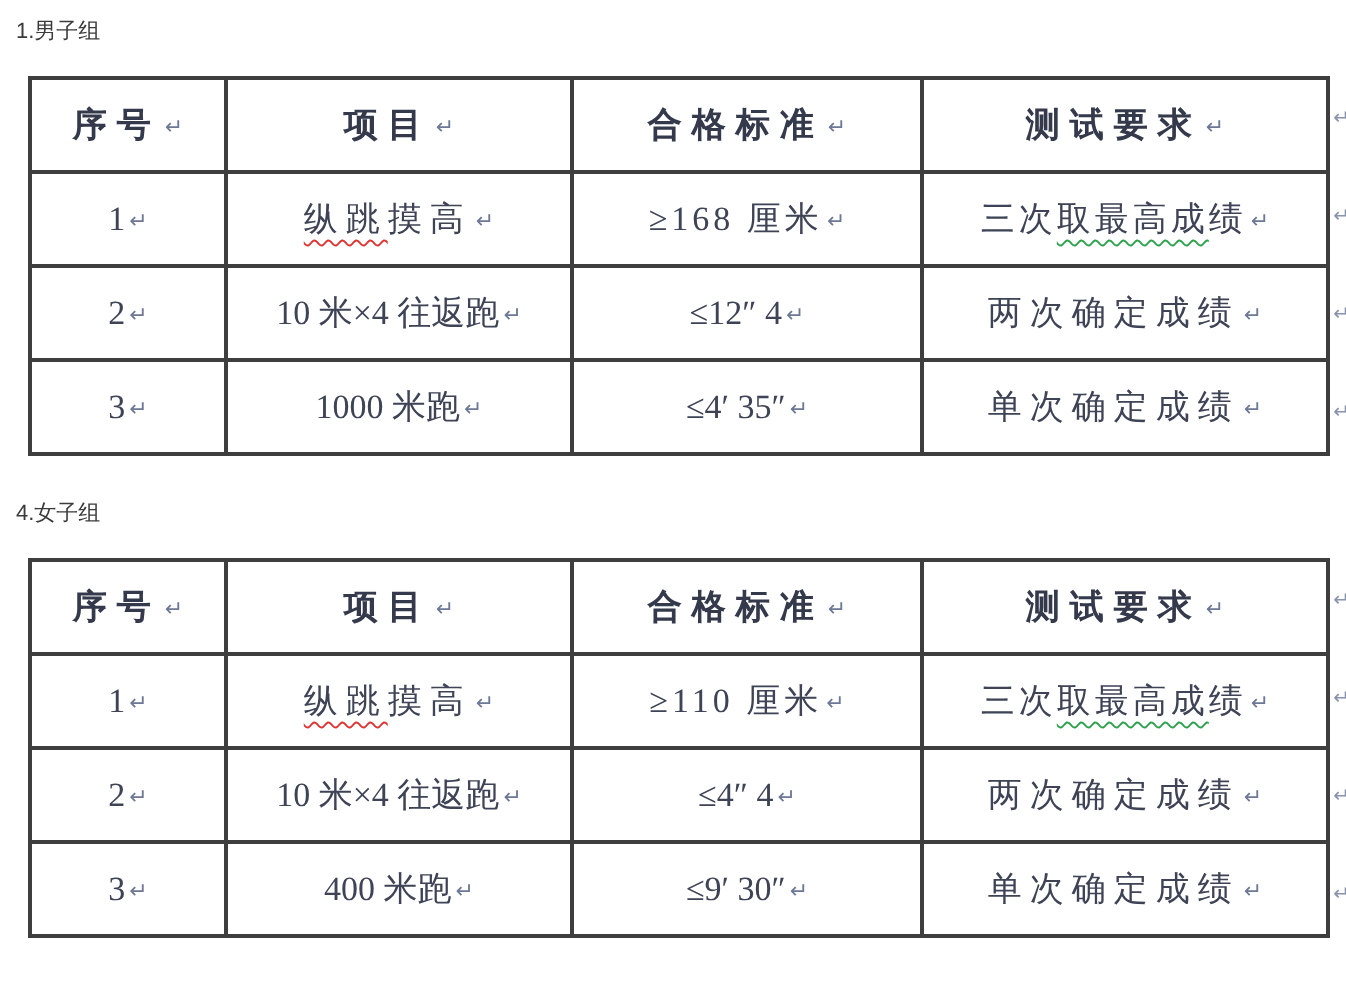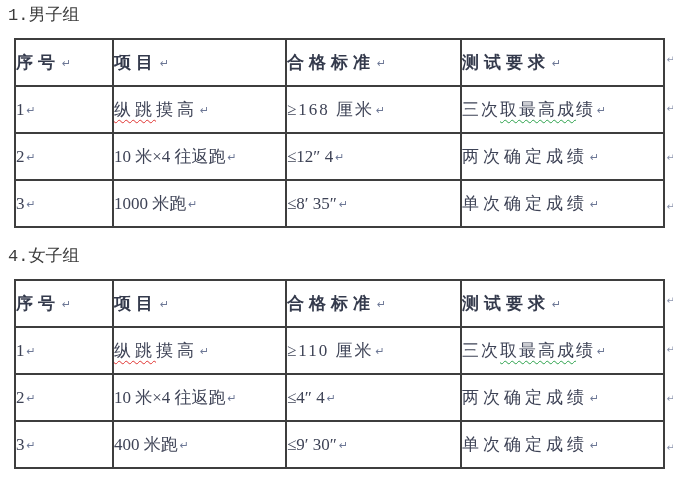--- a/index.html
+++ b/index.html
@@ -4,22 +4,22 @@
 <style>
   * { margin: 0; padding: 0; box-sizing: border-box; }
   html, body { background: #ffffff; }
   body {
     width: 673px; height: 498px;
     font-family: "Liberation Serif", "DejaVu Serif", serif;
     overflow: hidden;
   }
   .page { padding: 6px 0 0 8px; }
   .section-title {
-    font-family: Liberation Mono, monospace;
-    font-size: 17px;
+    font-family: Liberation Sans, sans-serif;
+    font-size: 11px;
     color: #3b3b3b;
     height: 20px;
     line-height: 20px;
   }
   .table-wrap {
     position: relative;
     width: 649px;
     margin: 12px 0 0 6px;
   }
   .t2-gap { margin-top: 19px; }
@@ -28,21 +28,21 @@
     table-layout: fixed;
     width: 649px;
   }
   .spec-table col.c-no   { width: 98px; }
   .spec-table col.c-item { width: 173px; }
   .spec-table col.c-std  { width: 175px; }
   .spec-table col.c-req  { width: 203px; }
   .spec-table td {
     border: 2px solid #3e3e3e;
     height: 47px;
-    text-align: left;
+    text-align: center;
     vertical-align: middle;
     font-size: 17px;
     color: #3e4356;
     white-space: nowrap;
     overflow: hidden;
   }
   .spec-table td.hdr {
     font-weight: bold;
     color: #343a4c;
     letter-spacing: 5px;
@@ -113,21 +113,21 @@
       </tr>
       <tr>
         <td><span>2</span><span class="pilcrow">↵</span></td>
         <td><span>10 米×4 往返跑</span><span class="pilcrow">↵</span></td>
         <td><span>≤12″ 4</span><span class="pilcrow">↵</span></td>
         <td class="cjk-sp"><span>两次确定成绩</span><span class="pilcrow">↵</span></td>
       </tr>
       <tr>
         <td><span>3</span><span class="pilcrow">↵</span></td>
         <td><span>1000 米跑</span><span class="pilcrow">↵</span></td>
-        <td><span>≤8′ 35″</span><span class="pilcrow">↵</span></td>
+        <td><span>≤4′ 35″</span><span class="pilcrow">↵</span></td>
         <td class="cjk-sp"><span>单次确定成绩</span><span class="pilcrow">↵</span></td>
       </tr>
     </tbody>
       </table>
     <span class="row-mark rm-0">↵</span>
     <span class="row-mark rm-1">↵</span>
     <span class="row-mark rm-2">↵</span>
     <span class="row-mark rm-3">↵</span>
   </div>
 

